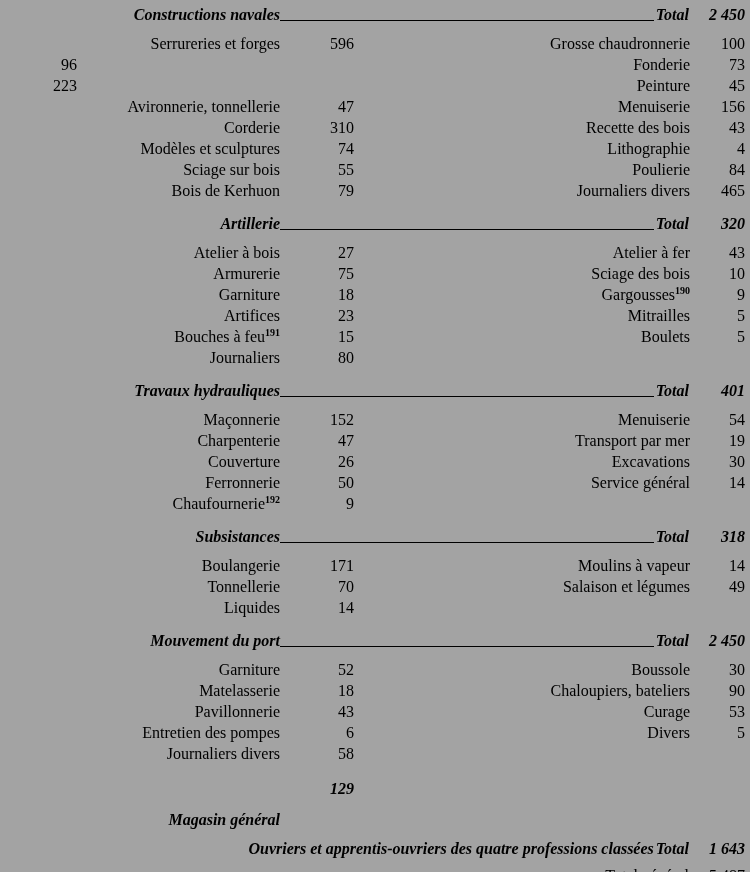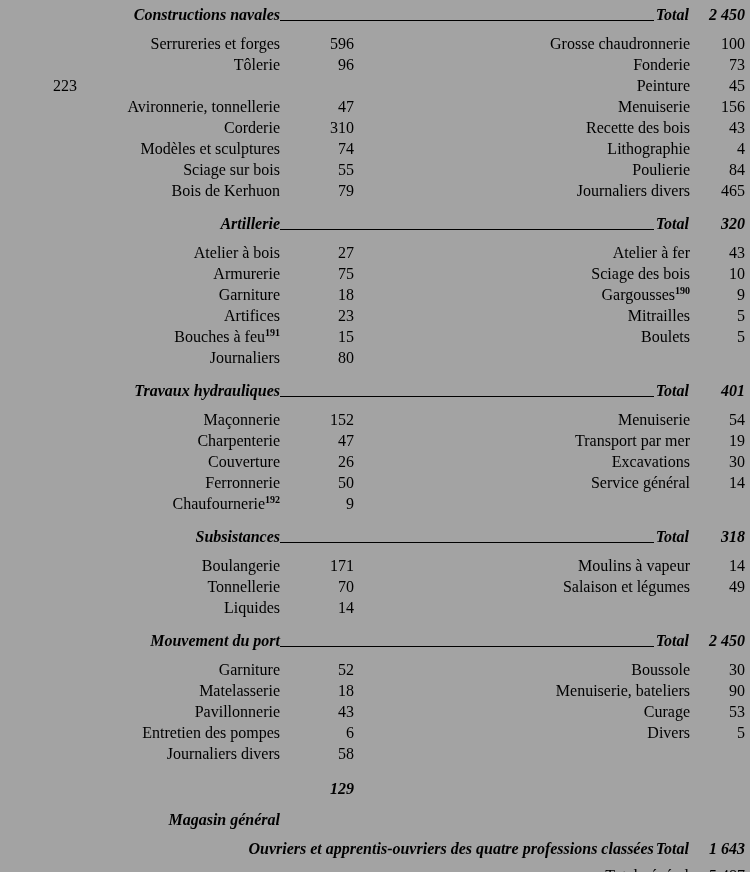--- a/index.html
+++ b/index.html
@@ -45,21 +45,20 @@
       <span class="total-word">Total</span>
       <span class="total-val">2 450</span>
     </div>
     <div class="sec-body">
       <div class="col col-left">
         <div class="row">
             <span class="lbl">Serrureries et forges</span>
             <span class="val">596</span>
           </div>
         <div class="row">
-            <span class="lbl">Tôlerie</span>
             <span class="val">96</span>
           </div>
         <div class="row">
             <span class="val">223</span>
           </div>
         <div class="row">
             <span class="lbl">Avironnerie, tonnellerie</span>
             <span class="val">47</span>
           </div>
         <div class="row">
@@ -290,21 +289,21 @@
             <span class="lbl">Journaliers divers</span>
             <span class="val">58</span>
           </div>
       </div>
       <div class="col col-right">
         <div class="row">
             <span class="lbl">Boussole</span>
             <span class="val">30</span>
           </div>
         <div class="row">
-            <span class="lbl">Menuiserie, bateliers</span>
+            <span class="lbl">Chaloupiers, bateliers</span>
             <span class="val">90</span>
           </div>
         <div class="row">
             <span class="lbl">Curage</span>
             <span class="val">53</span>
           </div>
         <div class="row">
             <span class="lbl">Divers</span>
             <span class="val">5</span>
           </div>

